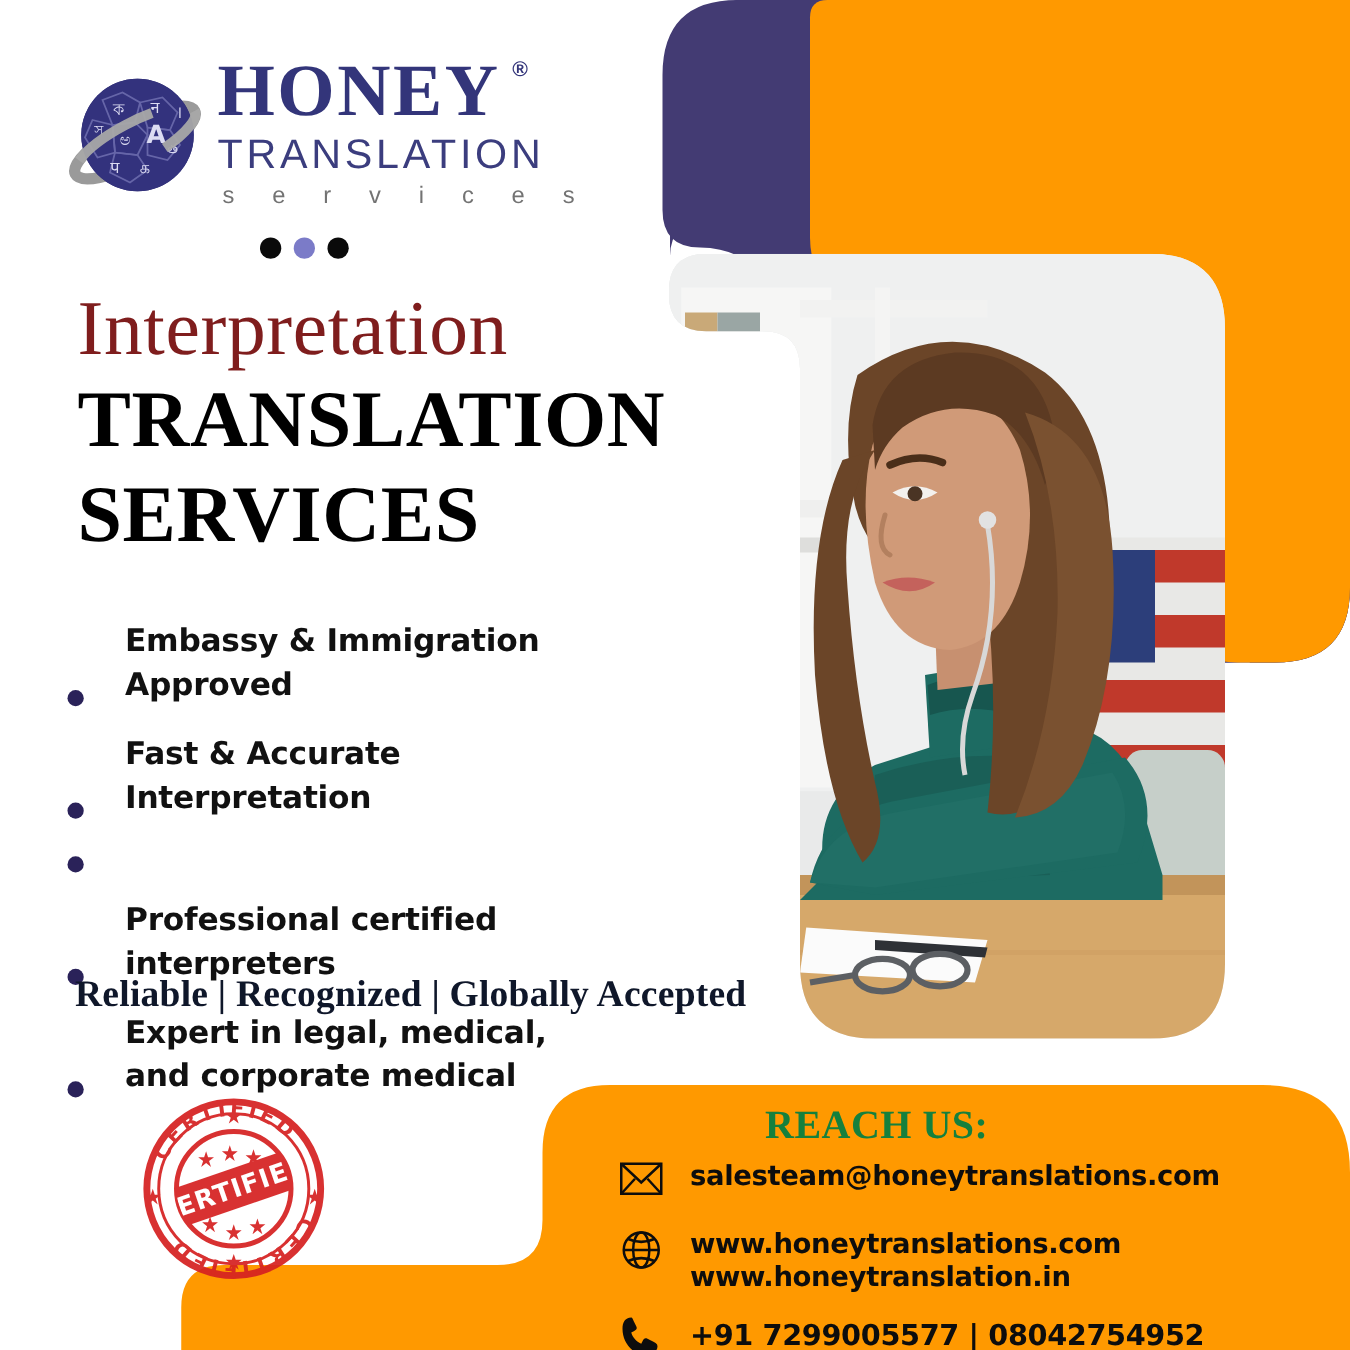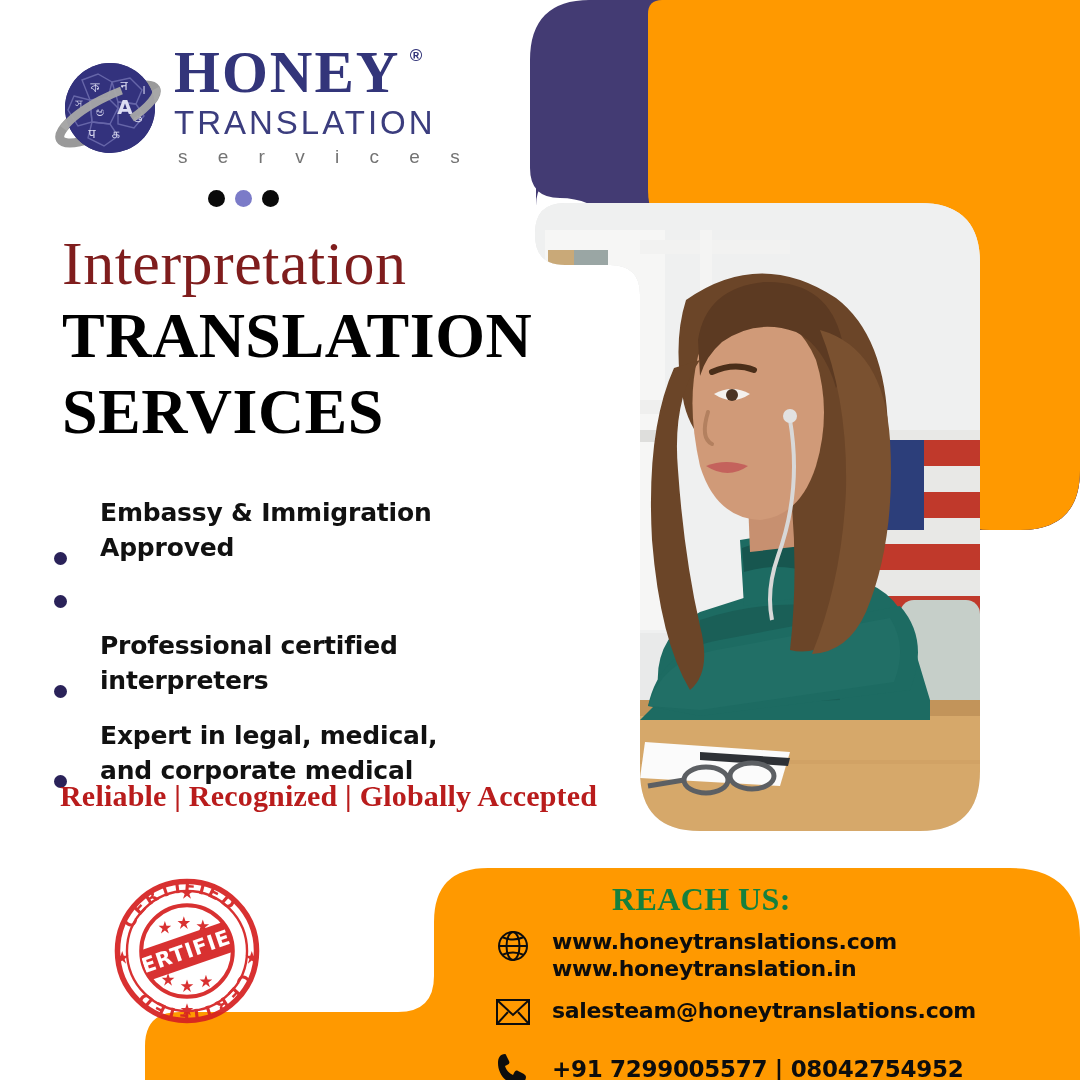--- a/index.html
+++ b/index.html
@@ -154,21 +154,21 @@
   }
 
   
   .tagline {
     position: absolute;
     left: 60px;
     top: 779px;
     font-family: "Liberation Serif", serif;
     font-weight: bold;
     font-size: 30px;
-    color: #b91c1c;
+    color: #0f172a;
     letter-spacing: 0.2px;
     white-space: nowrap;
   }
 
   
   .stamp {
     position: absolute;
     left: 108px;
     top: 872px;
     width: 158px;
@@ -499,20 +499,24 @@
   <div class="headline">
     <div class="headline-script">Interpretation</div>
     <div class="headline-bold">TRANSLATION</div>
     <div class="headline-bold">SERVICES</div>
   </div>
 
   <div class="bullets">
     <div class="bullet-row">
       <span class="bullet-dot"></span>
       <span class="bullet-text">Embassy &amp; Immigration Approved</span>
+    </div>
+    <div class="bullet-row">
+      <span class="bullet-dot"></span>
+      <span class="bullet-text">Fast &amp; Accurate Interpretation</span>
     </div>
     <div class="bullet-row">
       <span class="bullet-dot"></span>
     </div>
     <div class="bullet-row">
       <span class="bullet-dot"></span>
       <span class="bullet-text">Professional certified interpreters</span>
     </div>
     <div class="bullet-row">
       <span class="bullet-dot"></span>
@@ -562,50 +566,50 @@
       </g>
     </g>
   </svg>
 
   <div class="reach-title">REACH US:</div>
 
   <div class="contact-list">
 
     <div class="contact-row">
       <span class="contact-icon">
+        <svg width="36" height="30" viewBox="0 0 36 30" fill="none" stroke="#0d0d0d" stroke-width="2">
+          <rect x="2" y="3" width="32" height="24"></rect>
+          <polyline points="2,3 18,18 34,3"></polyline>
+          <line x1="2" y1="27" x2="13" y2="15"></line>
+          <line x1="34" y1="27" x2="23" y2="15"></line>
+        </svg>
+      </span>
+      <span class="contact-lines">
+        <span class="ln">salesteam@honeytranslations.com</span>
+      </span>
+    </div>
+
+    <div class="contact-row">
+      <span class="contact-icon">
         <svg width="36" height="36" viewBox="0 0 36 36" fill="none" stroke="#0d0d0d" stroke-width="2">
           <circle cx="18" cy="18" r="14"></circle>
           <ellipse cx="18" cy="18" rx="6.5" ry="14"></ellipse>
           <line x1="4" y1="18" x2="32" y2="18"></line>
           <path d="M 7 9 Q 18 14 29 9"></path>
           <path d="M 7 27 Q 18 22 29 27"></path>
         </svg>
       </span>
       <span class="contact-lines">
         <span class="ln">www.honeytranslations.com</span>
         <span class="ln">www.honeytranslation.in</span>
       </span>
     </div>
 
     <div class="contact-row">
       <span class="contact-icon">
-        <svg width="36" height="30" viewBox="0 0 36 30" fill="none" stroke="#0d0d0d" stroke-width="2">
-          <rect x="2" y="3" width="32" height="24"></rect>
-          <polyline points="2,3 18,18 34,3"></polyline>
-          <line x1="2" y1="27" x2="13" y2="15"></line>
-          <line x1="34" y1="27" x2="23" y2="15"></line>
-        </svg>
-      </span>
-      <span class="contact-lines">
-        <span class="ln">salesteam@honeytranslations.com</span>
-      </span>
-    </div>
-
-    <div class="contact-row">
-      <span class="contact-icon">
         <svg width="36" height="36" viewBox="0 0 36 36" fill="#0d0d0d">
           <path d="M 10 3 C 5 3 3 7 3 12 C 3 23 11 33 22 33 C 27 33 31 30 31 26
                    C 31 24 29 23 27 22 L 23 20 C 21 19 20 20 19 22 L 18 24
                    C 14 22 11 19 10 15 L 12 14 C 14 13 15 12 14 10 L 12 6
                    C 11 4 11 3 10 3 Z"></path>
         </svg>
       </span>
       <span class="contact-lines phone-line">
         <span class="ln">+91 7299005577  |  08042754952</span>
       </span>

